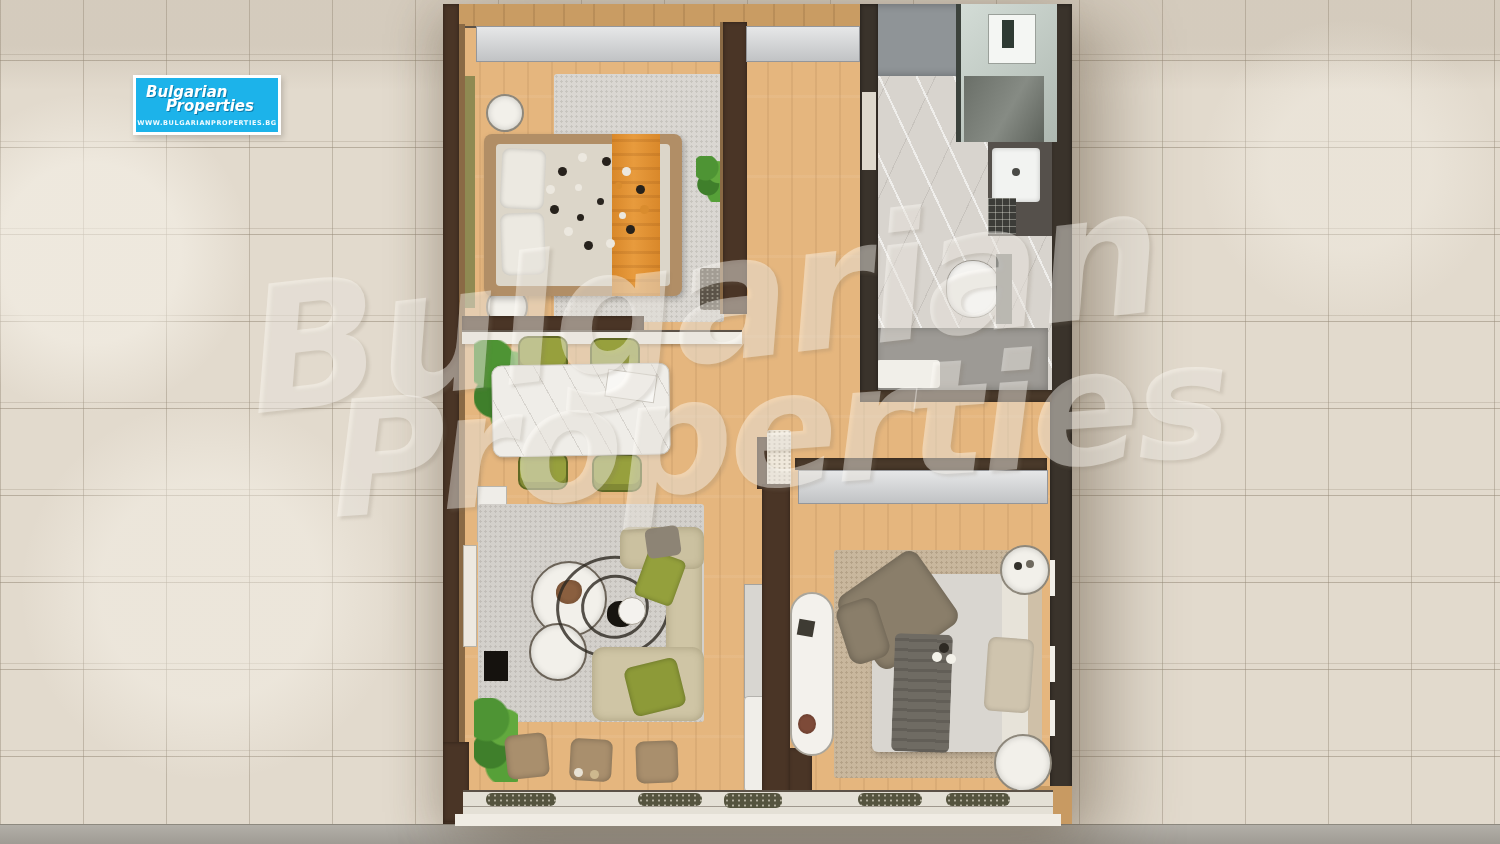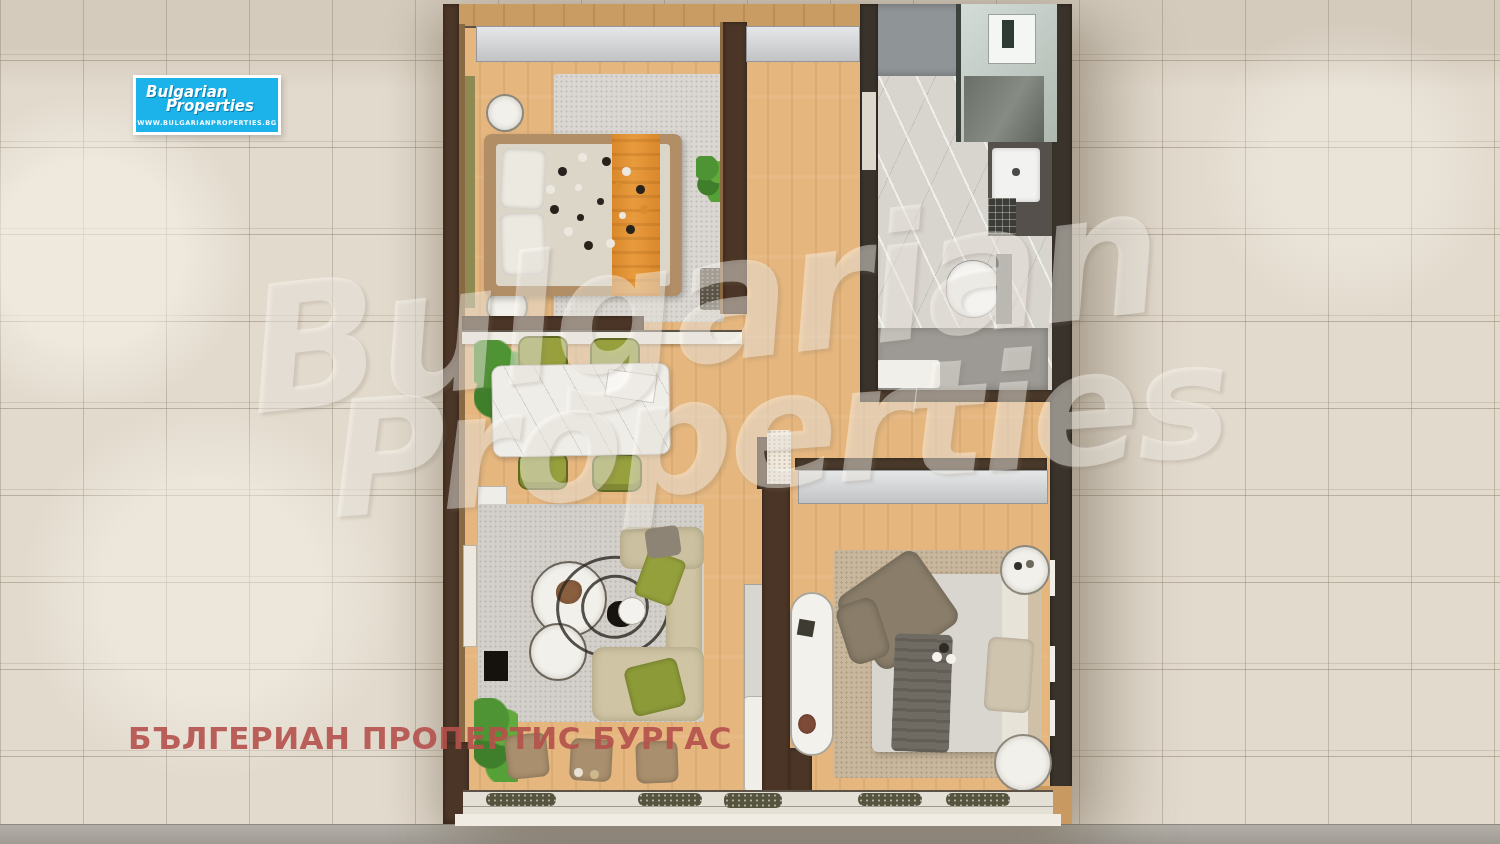--- a/index.html
+++ b/index.html
@@ -211,21 +211,20 @@
   <div class="abs" style="left:455px;top:814px;width:606px;height:12px;background:#f0ece4;"></div>
   <div class="abs shrub" style="left:486px;top:793px;width:70px;height:13px;"></div>
   <div class="abs shrub" style="left:638px;top:793px;width:64px;height:13px;"></div>
   <div class="abs shrub" style="left:724px;top:793px;width:58px;height:15px;"></div>
   <div class="abs shrub" style="left:858px;top:793px;width:64px;height:13px;"></div>
   <div class="abs shrub" style="left:946px;top:793px;width:64px;height:13px;"></div>
 
   <div class="abs wm" style="left:248px;top:252px;font-size:175px;transform:rotate(-6.5deg);">Bulgarian</div>
   <div class="abs wm" style="left:330px;top:368px;font-size:160px;transform:rotate(-4deg);">Properties</div>
 
-  <div class="abs caption" style="left:128px;top:720px;">БЪЛГЕРИАН ПРОПЕРТИС БУРГАС</div>
 
   <div class="abs logo" style="left:133px;top:75px;width:142px;height:54px;">
     <div class="l1">Bulgarian</div>
     <div class="l2">Properties</div>
     <div class="url">WWW.BULGARIANPROPERTIES.BG</div>
   </div>
 
 </div>
 
 </body></html>

